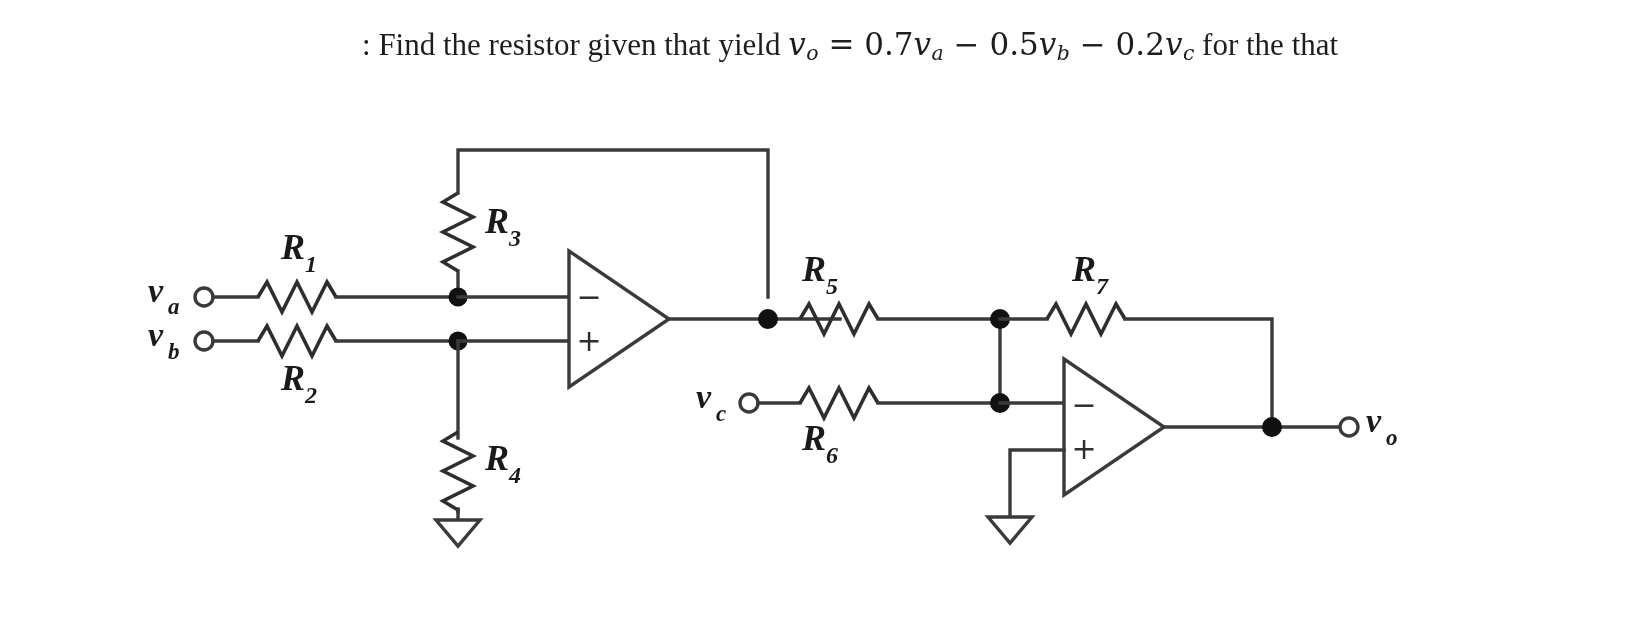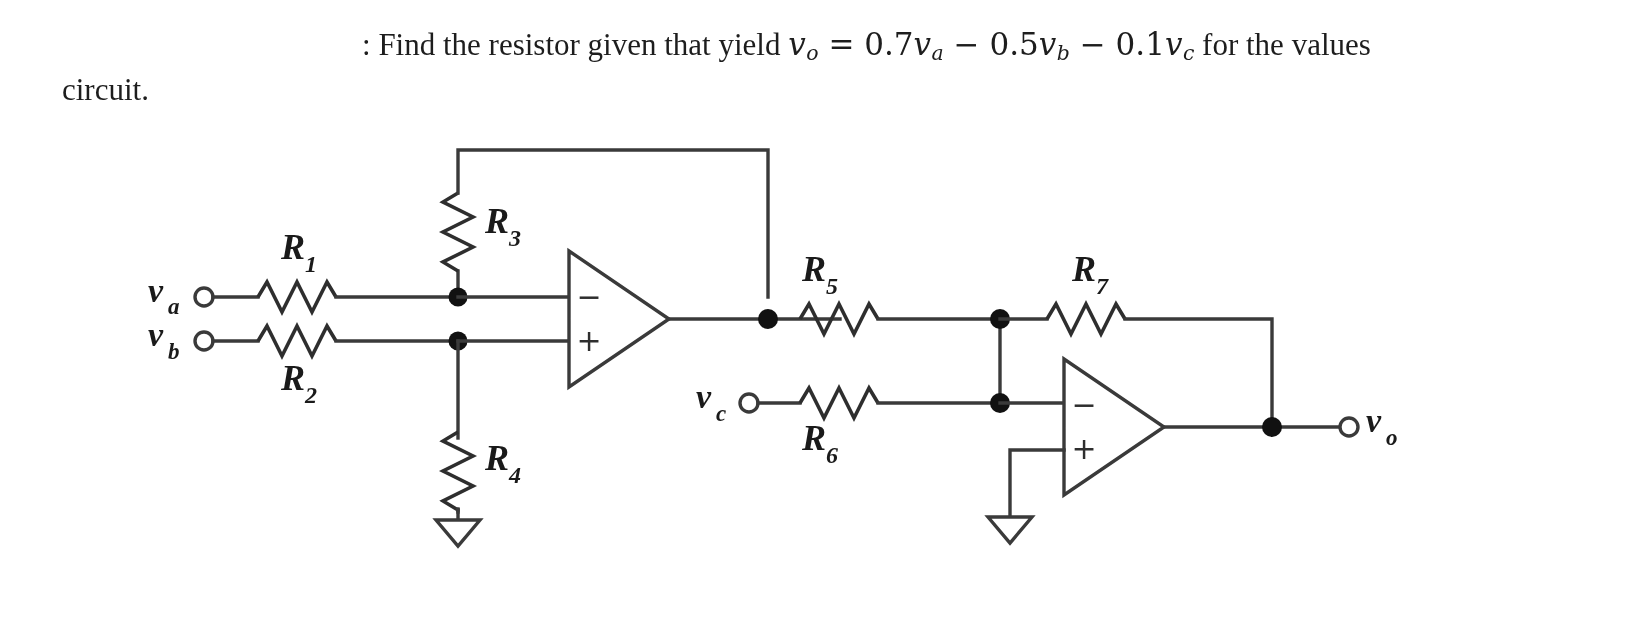--- a/index.html
+++ b/index.html
@@ -147,23 +147,22 @@
 
   <div class="problem-text">
     <span class="stmt-line1"><span class="lead-colon">:</span>
       <span>Find the resistor given that yield</span>
       <span class="math"><span>v</span><sub>o</sub>
         <span class="op">=</span>
         <span class="num">0.7</span><span>v</span><sub>a</sub>
         <span class="op">−</span>
         <span class="num">0.5</span><span>v</span><sub>b</sub>
         <span class="op">−</span>
-        <span class="num">0.1</span><span>v</span><sub>c</sub></span>
-      <span>for the values</span></span>
-    <span class="stmt-line2">circuit.</span>
+        <span class="num">0.2</span><span>v</span><sub>c</sub></span>
+      <span>for the that</span></span>
   </div>
 
   <div id="circuit-wrap">
     <svg id="circuit" viewBox="0 0 1640 500" xmlns="http://www.w3.org/2000/svg">
 
       <g>
         <circle class="term-circle" cx="204" cy="177" r="9"></circle>
         <path class="wire" d="M213 177 H258"></path>
       </g>
       <g>

